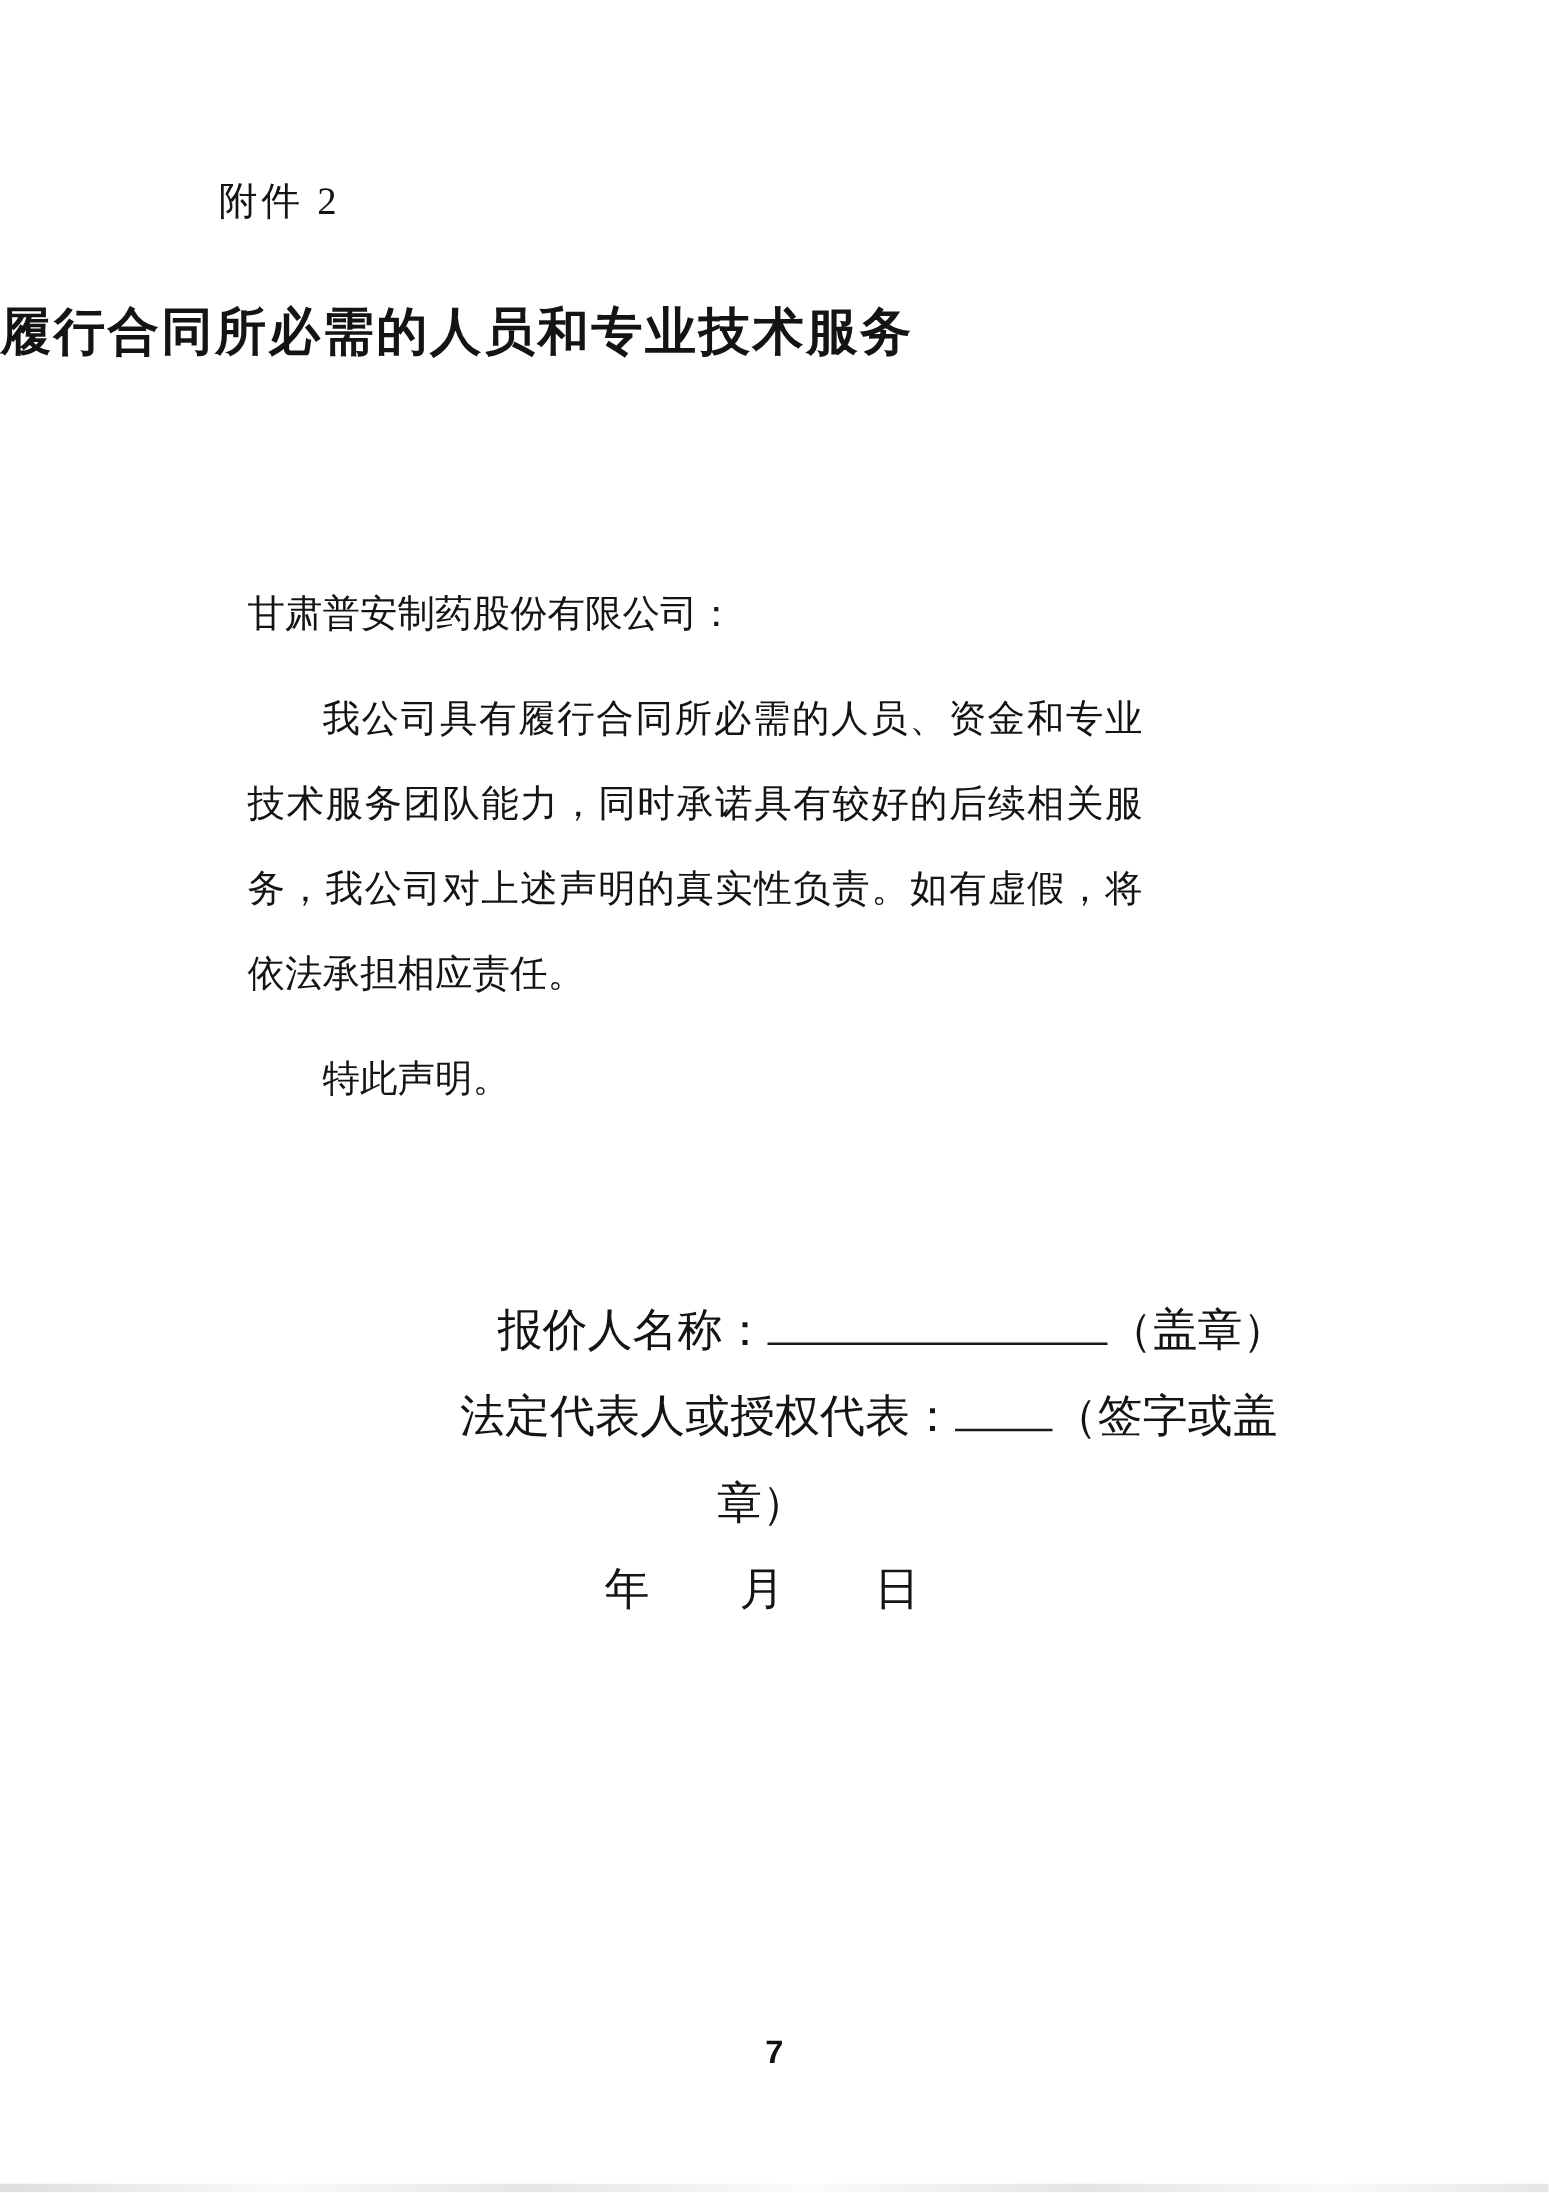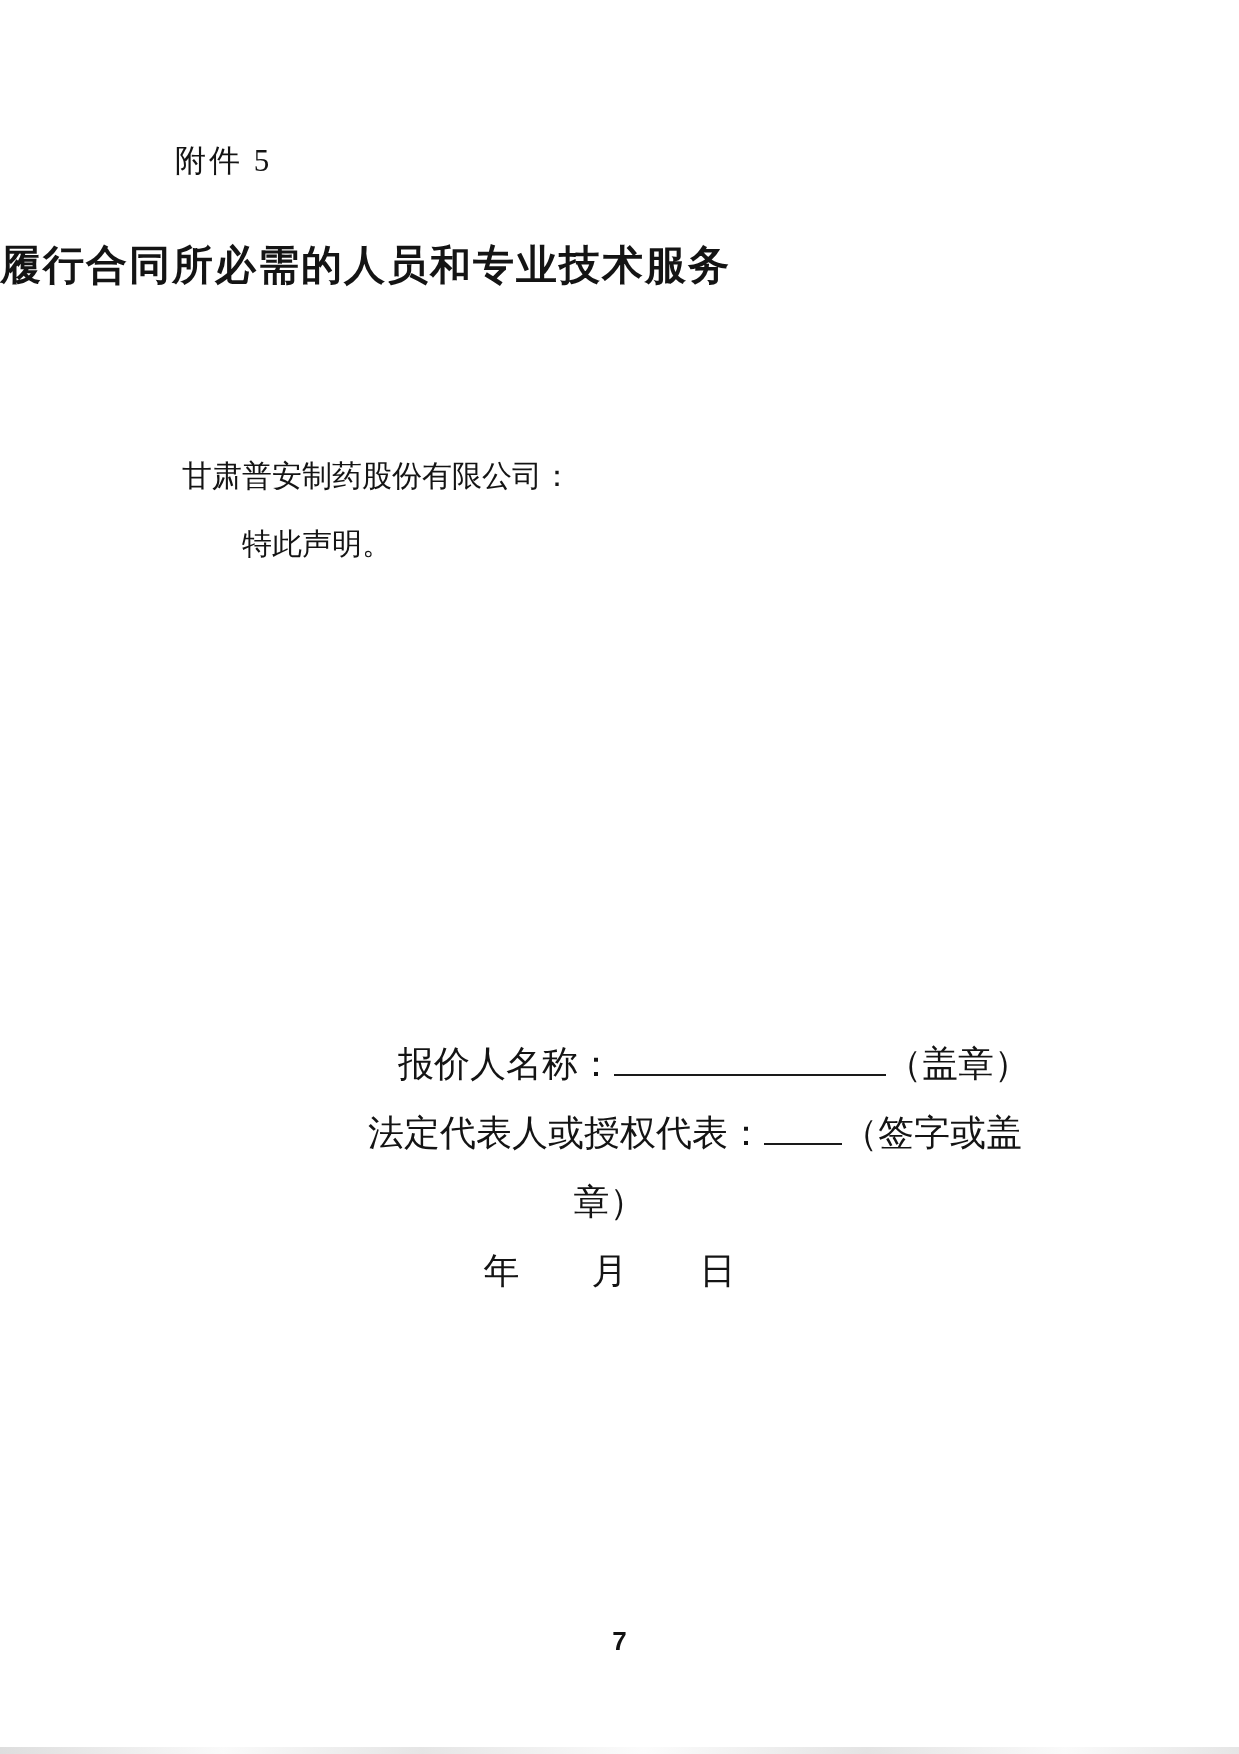--- a/index.html
+++ b/index.html
@@ -38,21 +38,21 @@
     position: absolute;
     top: 442px;
     left: 182px;
     width: 748px;
     font-size: 30px;
     line-height: 68px;
     text-align: justify;
     text-justify: inter-ideograph;
   }
   .content p {
-    margin: 0;
+    margin: 16px;
     padding: 0;
   }
   .indent {
     text-indent: 2em;
   }
   .blank-line {
     display: inline-block;
     border-bottom: 2px solid #1a1a1a;
     height: 1.05em;
     vertical-align: baseline;
@@ -94,28 +94,29 @@
       rgba(170,170,170,0.30) 34%, rgba(225,225,225,0.12) 52%,
       rgba(165,165,165,0.30) 70%, rgba(220,220,220,0.15) 86%,
       rgba(170,170,170,0.30));
   }
 </style>
 </head>
 <body>
 
 <div class="page">
 
-  <div class="attachment-label">附件 5</div>
+  <div class="attachment-label">附件 2</div>
 
   <div class="doc-title">
     <div>履行合同所必需的人员和专业技术服务</div>
   </div>
 
   <div class="content">
     <p>甘肃普安制药股份有限公司：</p>
+    <p class="indent">我公司具有履行合同所必需的人员、资金和专业技术服务团队能力，同时承诺具有较好的后续相关服务，我公司对上述声明的真实性负责。如有虚假，将依法承担相应责任。</p>
     <p class="indent">特此声明。</p>
   </div>
 
   <div class="signature-block">
     <div class="sig-line sig-line-bidder"><span>报价人名称：</span><span class="blank-line blank-bidder"></span><span>（盖章）</span></div>
     <div class="sig-line sig-line-rep"><span>法定代表人或授权代表：</span><span class="blank-line blank-rep"></span><span>（签字或盖</span></div>
     <div class="sig-line sig-line-center">章）</div>
     <div class="sig-line sig-line-center">年　　月　　日</div>
   </div>
 

